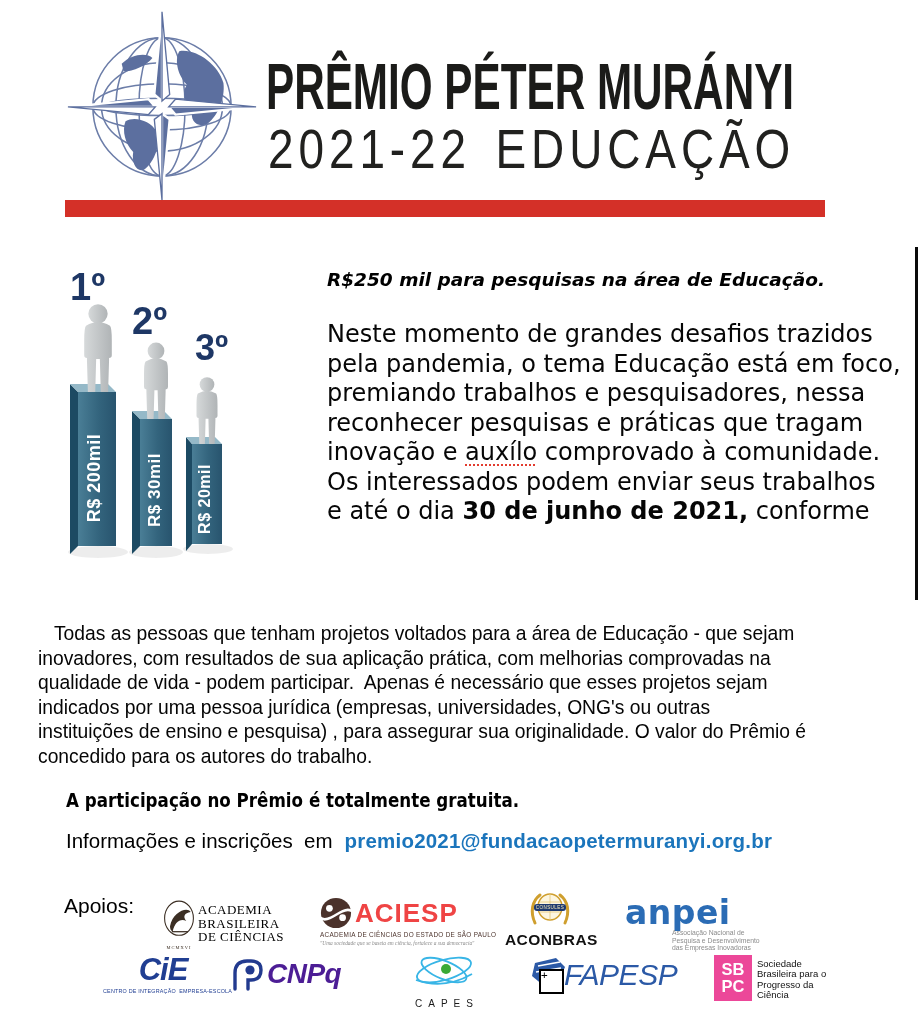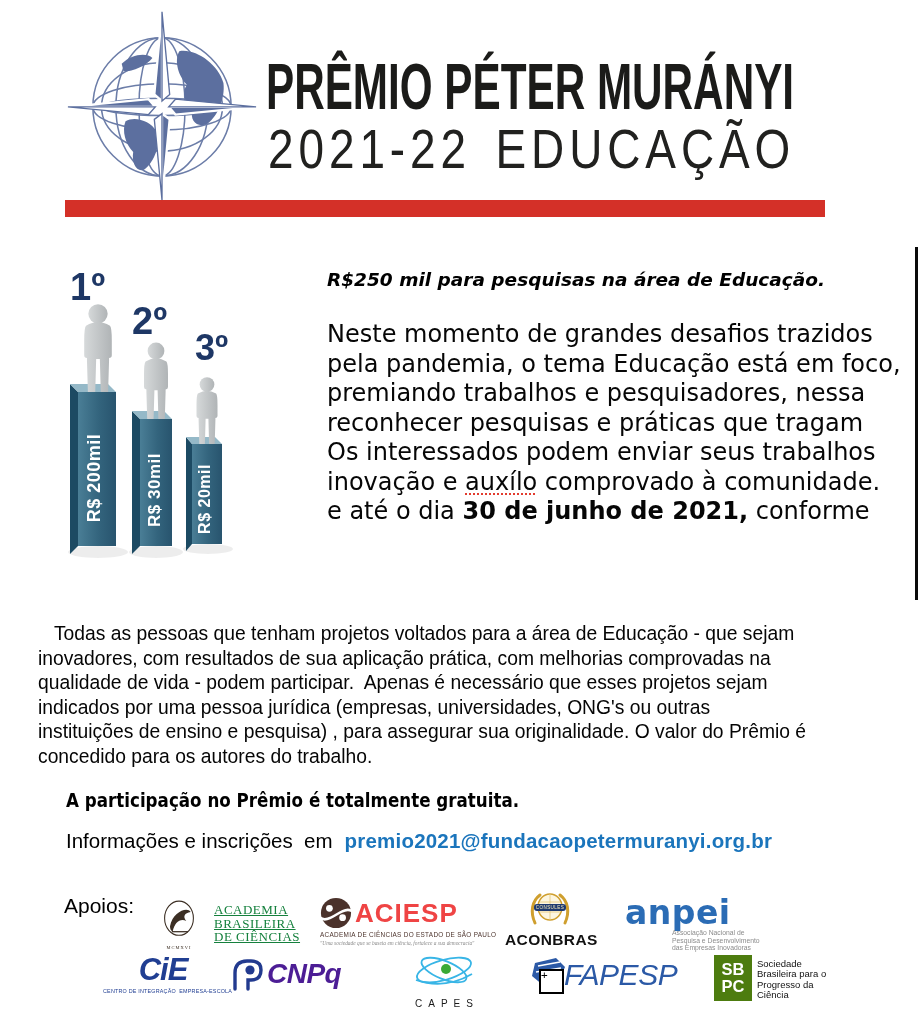--- a/index.html
+++ b/index.html
@@ -46,21 +46,21 @@
   .contact{position:absolute;left:66px;top:829px;font-family:"Liberation Sans",sans-serif;
            font-size:20.5px;white-space:nowrap;}
   .contact .email{font-weight:700;color:#1b75bc;margin-left:12px;letter-spacing:.2px;cursor:pointer;}
   .apoios{position:absolute;left:64px;top:894px;font-family:"Liberation Sans",sans-serif;font-size:21px;}
 
   
   .logo{position:absolute;}
   .abc{left:160px;top:899px;display:flex;align-items:flex-start;}
   .abc .emb{width:38px;text-align:center;}
   .abc .txt{font-family:"Liberation Serif",serif;font-size:13px;line-height:13.5px;
-            color:#15803d;letter-spacing:.5px;margin-left:16px;margin-top:4px;text-decoration:underline;}
+            color:#000000;letter-spacing:.5px;margin-left:0;margin-top:4px;}
   .abc .yr{font-size:4.5px;letter-spacing:1px;color:#3c2f24;font-family:"Liberation Serif",serif;}
 
   .aciesp{left:320px;top:897px;width:150px;}
   .aciesp .row{display:flex;align-items:center;}
   .aciesp .name{font-family:"Liberation Sans",sans-serif;font-weight:700;font-size:26px;
                 color:#ef4444;letter-spacing:1px;margin-left:3px;}
   .aciesp .sub{font-family:"Liberation Sans",sans-serif;font-size:6.4px;color:#4b322b;
                letter-spacing:.3px;margin-top:2px;white-space:nowrap;}
   .aciesp .tag{font-family:"Liberation Serif",serif;font-style:italic;font-size:5.4px;
                color:#8a8a8a;margin-top:2px;white-space:nowrap;}
@@ -90,21 +90,21 @@
                letter-spacing:6px;margin-top:1px;margin-left:4px;}
 
   .fapesp{left:530px;top:956px;width:150px;height:46px;}
   .fapesp .name{position:absolute;left:34px;top:2px;font-family:"Liberation Sans",sans-serif;
                 font-style:italic;font-weight:400;font-size:30px;color:#2b59a6;letter-spacing:-.5px;}
   .fapesp svg{position:absolute;left:0;top:0;}
   .broken{position:absolute;left:9px;top:13px;width:21px;height:21px;background:#fff;
           border:2.5px solid #000;font-size:11px;line-height:9px;font-family:"DejaVu Sans Mono",monospace;}
 
   .sbpc{left:714px;top:955px;display:flex;}
-  .sbpc .box{width:38px;height:46px;background:#4d7c0f;color:#fff;text-align:center;
+  .sbpc .box{width:38px;height:46px;background:#ec4899;color:#fff;text-align:center;
              font-family:"Liberation Sans",sans-serif;font-weight:700;font-size:16.5px;
              line-height:17px;padding-top:6px;box-sizing:border-box;}
   .sbpc .txt{font-family:"Liberation Sans",sans-serif;font-size:9.5px;line-height:10.4px;
              color:#111;margin-left:5px;margin-top:4px;}
 
   .edgeline{position:absolute;left:915px;top:247px;width:2.5px;height:353px;background:#0a0a0a;}
 </style>
 </head>
 <body>
 
@@ -195,22 +195,22 @@
     <text class="rank rank3" x="137" y="98">3º</text>
   </svg>
 
   <div class="intro">
     <div class="headline">R$250 mil para pesquisas na área de Educação.</div>
     <div class="introlines">
       <div>Neste momento de grandes desafios trazidos</div>
       <div>pela pandemia, o tema Educação está em foco,</div>
       <div>premiando trabalhos e pesquisadores, nessa</div>
       <div>reconhecer pesquisas e práticas que tragam</div>
+      <div><span>inovação e </span><span class="misspell">auxílo</span><span> comprovado à comunidade.</span></div>
       <div>Os interessados podem enviar seus trabalhos</div>
-      <div><span>inovação e </span><span class="misspell">auxílo</span><span> comprovado à comunidade.</span></div>
       <div><span>e até o dia </span><span class="bdate">30 de junho de 2021,</span><span> conforme</span></div>
     </div>
   </div>
 
   <div class="elig">
     <div class="ind">Todas as pessoas que tenham projetos voltados para a área de Educação - que sejam</div>
     <div>inovadores, com resultados de sua aplicação prática, com melhorias comprovadas na</div>
     <div>qualidade de vida - podem participar.&nbsp; Apenas é necessário que esses projetos sejam</div>
     <div>indicados por uma pessoa jurídica (empresas, universidades, ONG's ou outras</div>
     <div>instituições de ensino e pesquisa) , para assegurar sua originalidade. O valor do Prêmio é</div>

